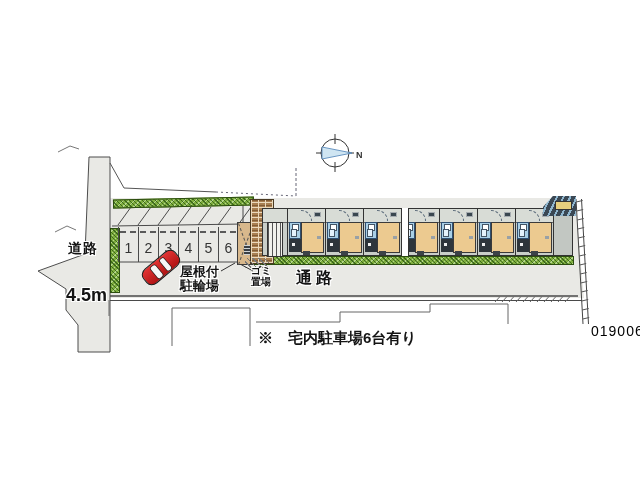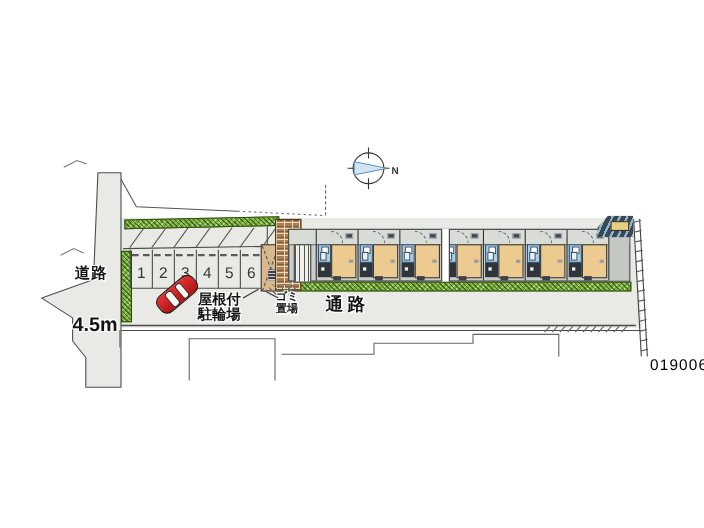--- a/index.html
+++ b/index.html
@@ -281,15 +281,16 @@
   <div class="jp lbl-roadw">4.5m</div>
   <div class="jp lbl-passage">通路</div>
   <div class="jp lbl-bike">
     <div>屋根付</div>
     <div>駐輪場</div>
   </div>
   <div class="jp lbl-garbage">
     <div>ゴミ</div>
     <div>置場</div>
   </div>
+  <div class="jp lbl-note">※　宅内駐車場6台有り</div>
   <div class="jp lbl-number">019006</div>
 
 </div>
 
 </body></html>

